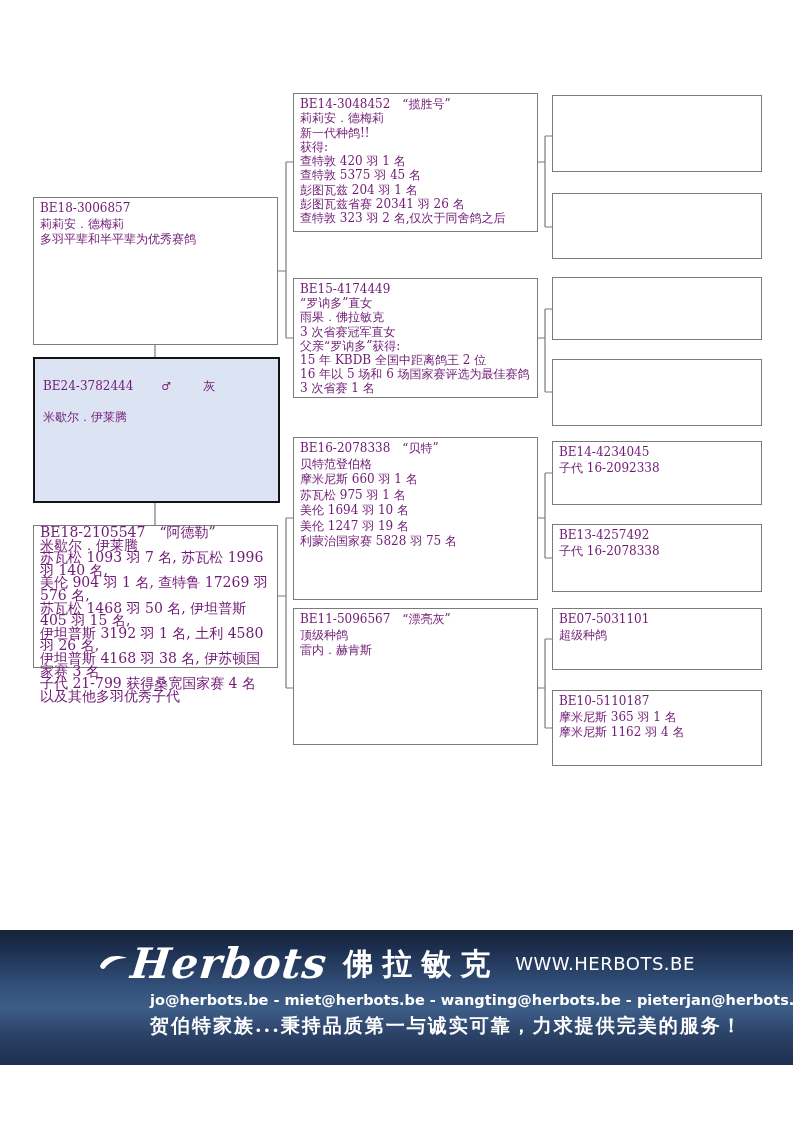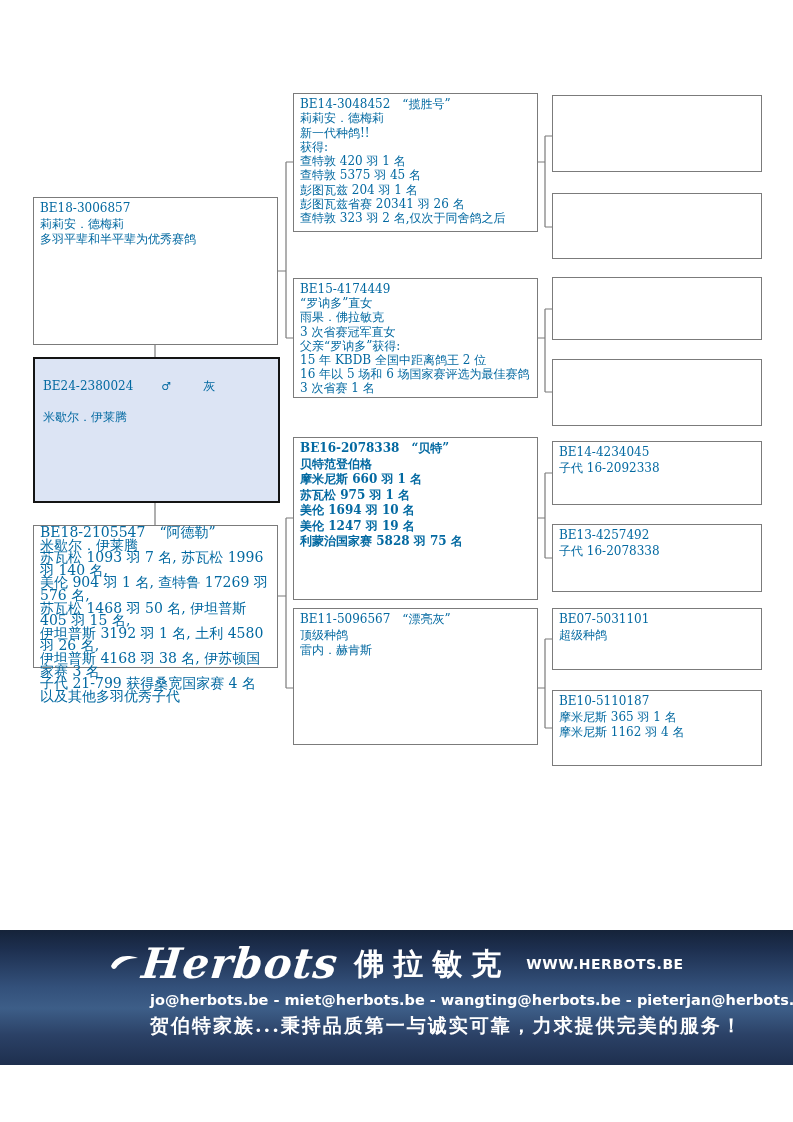--- a/index.html
+++ b/index.html
@@ -1,41 +1,41 @@
 <!DOCTYPE html>
 <html><head>
 <meta charset="utf-8">
 <style>
   html,body{margin:0;padding:0;background:#ffffff;}
   .page{position:relative;width:793px;height:1122px;background:#fff;overflow:hidden;
         font-family:"DejaVu Serif","Liberation Serif",serif;color:#222;}
 
   
   .box{position:absolute;border:1px solid #7b7b7b;background:#fff;box-sizing:border-box;
-       padding:3px 6px;font-size:12px;line-height:15.5px;white-space:pre-line;color:#0369a1;}
+       padding:3px 6px;font-size:12px;line-height:15.5px;white-space:pre-line;color:#701a75;}
   .box.mid1{line-height:14.3px;}
   .box.mid2{line-height:14.2px;}
   .box.dense{font-size:14px;line-height:12.6px;padding-top:0;}
   .box.subject{background:#dce4f4;border:2px solid #141414;padding:4px 8px;}
   .subj-line1 .sex{margin-left:28px;font-size:11px;}
   .subj-line1 .colour{margin-left:32px;}
 
   svg.connectors{position:absolute;left:0;top:0;pointer-events:none;}
 
   
   .footer{position:absolute;left:0;top:930px;width:793px;height:135px;
           background:linear-gradient(180deg,#152339 0%,#1d2f4f 14%,#33507a 42%,#3d5e88 58%,#2b4166 78%,#1e2f4e 100%);
           color:#fff;}
   .f-center{position:absolute;left:150px;top:6px;width:494px;text-align:center;}
   .f-row1{display:flex;align-items:center;justify-content:center;gap:16px;height:56px;}
   .logo-wrap{display:flex;align-items:center;gap:2px;}
   .logo{font-family:"DejaVu Serif","Liberation Serif",serif;font-style:italic;font-weight:bold;
         font-size:42px;letter-spacing:1px;transform:skewX(-6deg);line-height:1;}
   .tagline{font-size:30px;font-weight:bold;letter-spacing:9px;white-space:nowrap;line-height:1;}
-  .website{font-size:14px;font-weight:bold;font-family:"DejaVu Sans","Liberation Sans",sans-serif;
+  .website{font-size:18px;font-weight:normal;font-family:"DejaVu Sans","Liberation Sans",sans-serif;
            letter-spacing:0.5px;white-space:nowrap;line-height:1;}
   .emails{font-size:14.5px;font-weight:bold;font-family:"DejaVu Sans","Liberation Sans",sans-serif;
           margin-top:0px;white-space:nowrap;}
   .contacts{font-size:13px;margin-top:5px;font-family:"DejaVu Sans","Liberation Sans",sans-serif;
             white-space:nowrap;}
   .slogan{font-size:19px;font-weight:bold;margin-top:5px;letter-spacing:2px;white-space:nowrap;}
 </style>
 </head>
 <body>
 
@@ -49,21 +49,21 @@
              M538 518 H545 M545 473 V558 M545 473 H552 M545 558 H552
              M538 688 H545 M545 639 V728 M545 639 H552 M545 728 H552
              M155 345 V357 M155 503 V525" stroke="#7b7b7b" stroke-width="1.2" fill="none"></path>
   </svg>
 
   <div class="box" style="left:33px;top:197px;width:245px;height:148px;">BE18-3006857
 莉莉安．德梅莉
 多羽平辈和半平辈为优秀赛鸽</div>
 
   <div class="box subject" style="left:33px;top:357px;width:247px;height:146px;">
-    <div class="subj-line1"><span>BE24-2380024</span><span class="sex">♂</span><span class="colour">灰</span></div>
+    <div class="subj-line1"><span>BE24-3782444</span><span class="sex">♂</span><span class="colour">灰</span></div>
     <div>米歇尔．伊莱腾</div>
   </div>
 
   <div class="box dense" style="left:33px;top:525px;width:245px;height:143px;">BE18-2105547　“阿德勒”
 米歇尔．伊莱腾
 苏瓦松 1093 羽 7 名, 苏瓦松 1996 羽 140 名,
 美伦 904 羽 1 名, 查特鲁 17269 羽 576 名,
 苏瓦松 1468 羽 50 名, 伊坦普斯 405 羽 15 名,
 伊坦普斯 3192 羽 1 名, 土利 4580 羽 26 名,
 伊坦普斯 4168 羽 38 名, 伊苏顿国家赛 3 名
@@ -82,21 +82,21 @@
 
   <div class="box mid2" style="left:293px;top:278px;width:245px;height:120px;">BE15-4174449
 “罗讷多”直女
 雨果．佛拉敏克
 3 次省赛冠军直女
 父亲“罗讷多”获得:
 15 年 KBDB 全国中距离鸽王 2 位
 16 年以 5 场和 6 场国家赛评选为最佳赛鸽
 3 次省赛 1 名</div>
 
-  <div class="box" style="left:293px;top:437px;width:245px;height:163px;font-weight:bold;">BE16-2078338　“贝特”
+  <div class="box" style="left:293px;top:437px;width:245px;height:163px;">BE16-2078338　“贝特”
 贝特范登伯格
 摩米尼斯 660 羽 1 名
 苏瓦松 975 羽 1 名
 美伦 1694 羽 10 名
 美伦 1247 羽 19 名
 利蒙治国家赛 5828 羽 75 名</div>
 
   <div class="box" style="left:293px;top:608px;width:245px;height:137px;">BE11-5096567　“漂亮灰”
 顶级种鸽
 雷内．赫肯斯</div>

